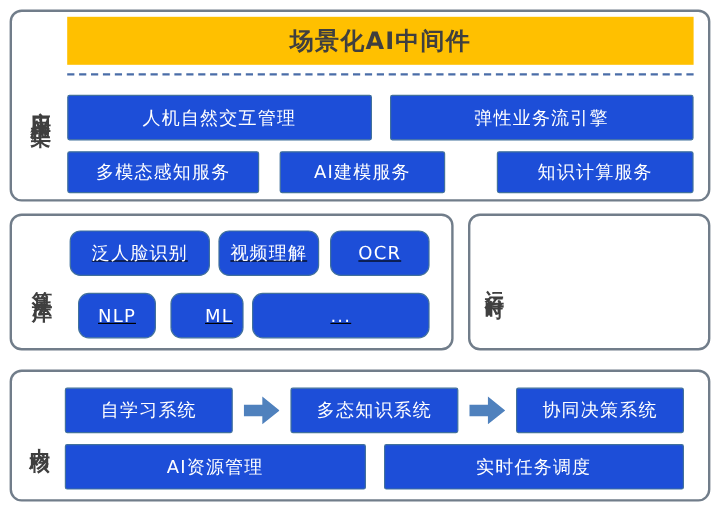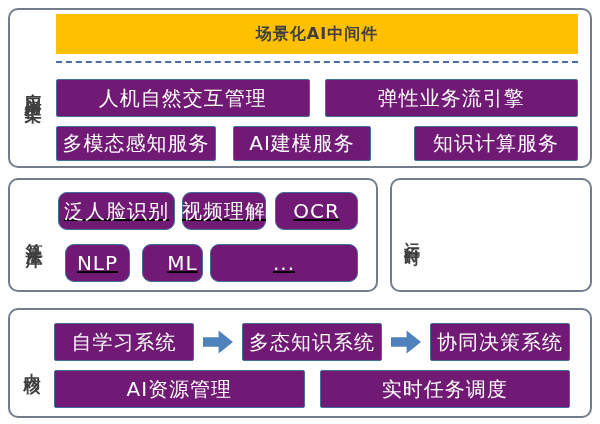--- a/index.html
+++ b/index.html
@@ -23,36 +23,36 @@
   }
   .vlabel {
     writing-mode: vertical-rl;
     text-orientation: upright;
     font-size: 17px; font-weight: bold; color: #3f3f3f;
     letter-spacing: 4px; line-height: 1;
   }
   .content { flex: 1 1 auto; display: flex; flex-direction: column; }
 
   .bluebox {
-    background: #701a75;
+    background: #1d4ed8;
     border: 1px solid #41719c;
     color: #ffffff;
-    font-size: 20px;
+    font-size: 15px;
     display: flex; align-items: center; justify-content: center;
     border-radius: 2px;
     white-space: nowrap;
     letter-spacing: 1px;
   }
 
   
   .s1 { height: 160px; margin-bottom: 10px; }
   .s1 .content { padding: 4px 12px 0 0; }
   .bar-yellow {
     height: 40px; background: #ffc000;
-    color: #3f3f3f; font-weight: bold; font-size: 16px;
+    color: #3f3f3f; font-weight: bold; font-size: 20px;
     display: flex; align-items: center; justify-content: center;
     letter-spacing: 1px;
   }
   .dash { margin-top: 7px; border-top: 2px dashed #4a6da8; height: 0; }
   .s1-row1 { margin-top: 16px; height: 38px; display: flex; gap: 15px; }
   .s1-row1 .bluebox { flex: 1 1 0; }
   .s1-row2 { margin-top: 9px; height: 35px; display: flex; text-align: center; }
   .s1-row2 .b1 { width: 160px; }
   .s1-row2 .b2 { width: 138px; margin-left: 17px; }
   .s1-row2 .b3 { flex: 1 1 auto; margin-left: 43px; }

